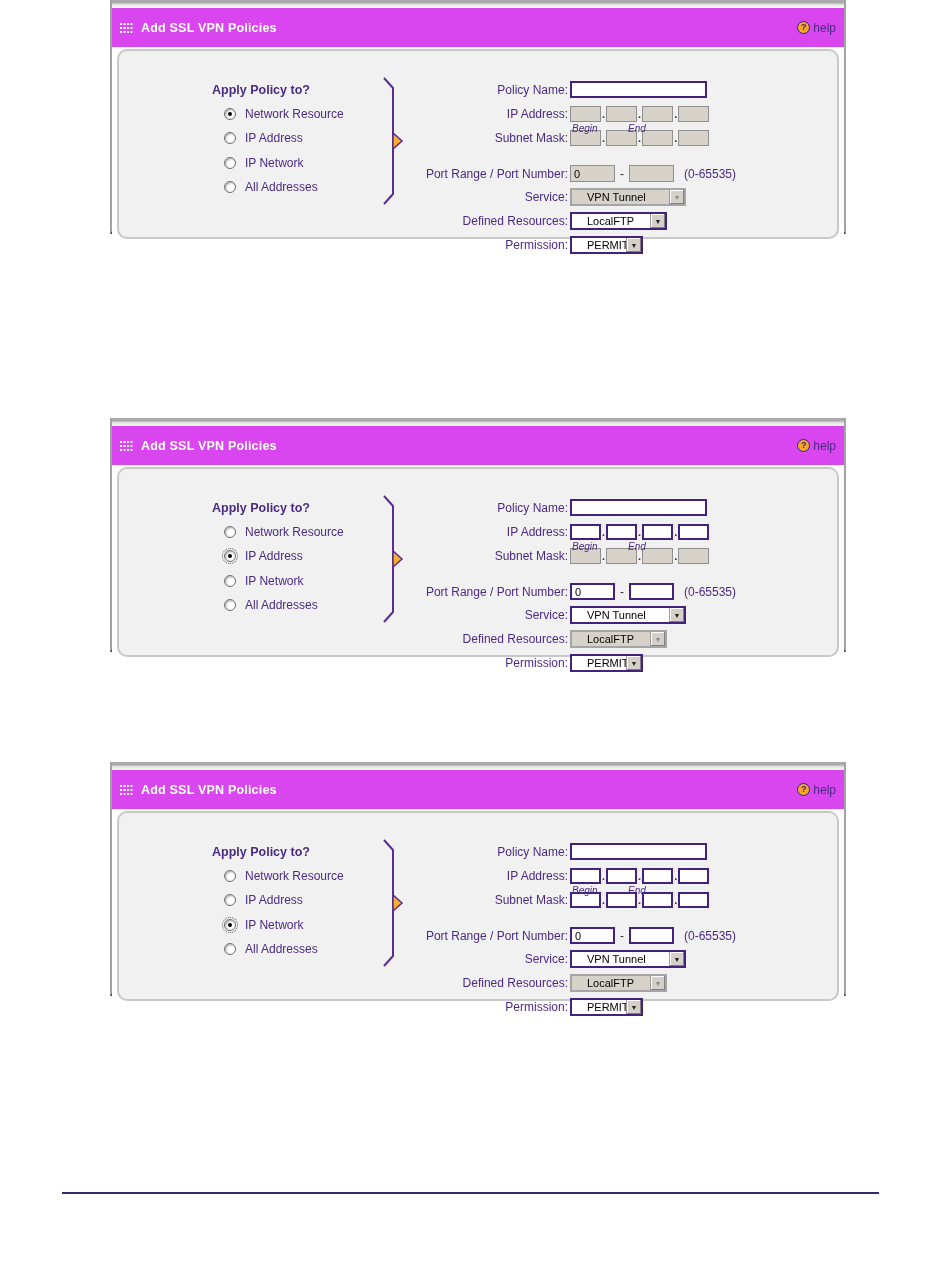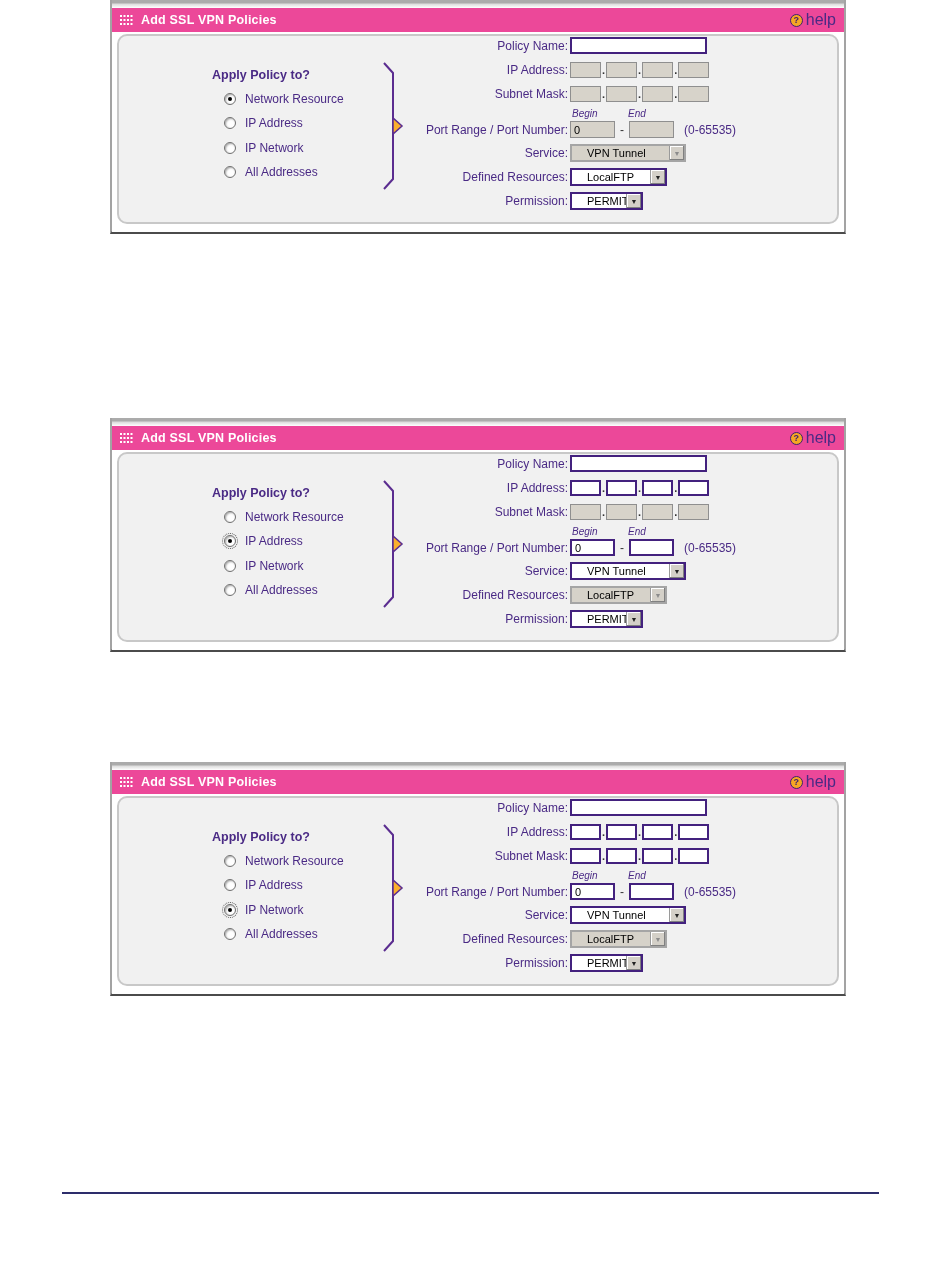--- a/index.html
+++ b/index.html
@@ -4,48 +4,48 @@
 <title>Add SSL VPN Policies</title>
 <style>
   * { box-sizing: border-box; margin: 0; padding: 0; }
   html,body { width: 941px; height: 1266px; background: #ffffff;
     font-family: "Liberation Sans", sans-serif; position: relative; overflow: hidden; }
 
   .panel { position: absolute; left: 110px; width: 736px; height: 234px;
     border-left: 2px solid #a3a3a3; border-right: 2px solid #a3a3a3;
     border-bottom: 3px solid #4b4b4b; background: #ffffff; }
   .topstrip { height: 8px; background: linear-gradient(#ababab 0 3px, #dcdcdc 4px, #ffffff 8px); }
-  .hdr { height: 24px; background: #ec4899; display: flex; align-items: center; padding: 0 8px; }
+  .hdr { height: 39px; background: #d946ef; display: flex; align-items: center; padding: 0 8px; }
   .grid-ic { display: inline-flex; margin-right: 8px; }
   .ttl { font-size: 12.5px; font-weight: bold; color: #ffffff; letter-spacing: .2px; flex: 1; }
   .help { display: inline-flex; align-items: center; gap: 3px; cursor: pointer; text-decoration: none; }
   .help-ic { width: 13px; height: 13px; border-radius: 50%; background: #f5a623;
     border: 1.5px solid #3d2070; color: #3d2070; font-size: 9px; font-weight: bold;
     display: inline-flex; align-items: center; justify-content: center; line-height: 1; }
-  .help-txt { font-size: 16px; color: #4a2a85; text-align: center; }
+  .help-txt { font-size: 12px; color: #4a2a85; text-align: center; }
 
   .pbody { position: relative; height: 200px; background: #ffffff; }
   .inner-box { position: absolute; left: 5px; right: 5px; top: 2px; bottom: 8px;
     border: 2px solid #c8c8c8; border-radius: 10px; background: #f1f1f1; }
 
   .apply-h { position: absolute; left: 100px; top: 36px; font-size: 12.5px;
     font-weight: bold; color: #4a2a85; }
   .radio-row { position: absolute; left: 112px; display: flex; align-items: center;
     gap: 9px; height: 14px; cursor: pointer; }
   .radio { width: 12px; height: 12px; border-radius: 50%; background: #fff;
     border: 1px solid #6f6f6f; box-shadow: inset 1px 1px 2px rgba(0,0,0,.35);
     position: relative; flex: 0 0 auto; }
   .radio.checked::after { content: ""; position: absolute; left: 3px; top: 3px;
     width: 4px; height: 4px; border-radius: 50%; background: #000; }
   .radio.focus { outline: 1px dotted #555; outline-offset: 1px; }
   .radio-lbl { font-size: 12px; color: #4a2a85; white-space: nowrap; }
 
   .brace { position: absolute; left: 268px; top: 30px; }
 
-  .frow { position: absolute; left: 0; display: flex; align-items: center; }
+  .frow { position: absolute; left: 0; display: flex; align-items: center; margin-top: 29px; }
   .flabel { width: 458px; text-align: right; font-size: 12px; color: #4a2a85;
     padding-right: 2px; white-space: nowrap; }
   .tin { background: #fff; border: 2px solid #43217e; height: 17px;
     font-size: 11px; color: #000; padding-left: 3px; display: inline-flex; align-items: center; }
   .tin.dis { background: #d7d3ca; border: 1px solid #8f8f8f; }
   .octet { width: 31px; height: 16px; }
   .sep { color: #333; font-weight: bold; font-size: 11px; margin: 0 1px; line-height: 10px; }
   .pbox { width: 45px; height: 17px; }
   .dash { color: #333; font-size: 12px; margin: 0 5px; }
   .hint { font-size: 12px; color: #4a2a85; margin-left: 10px; }

